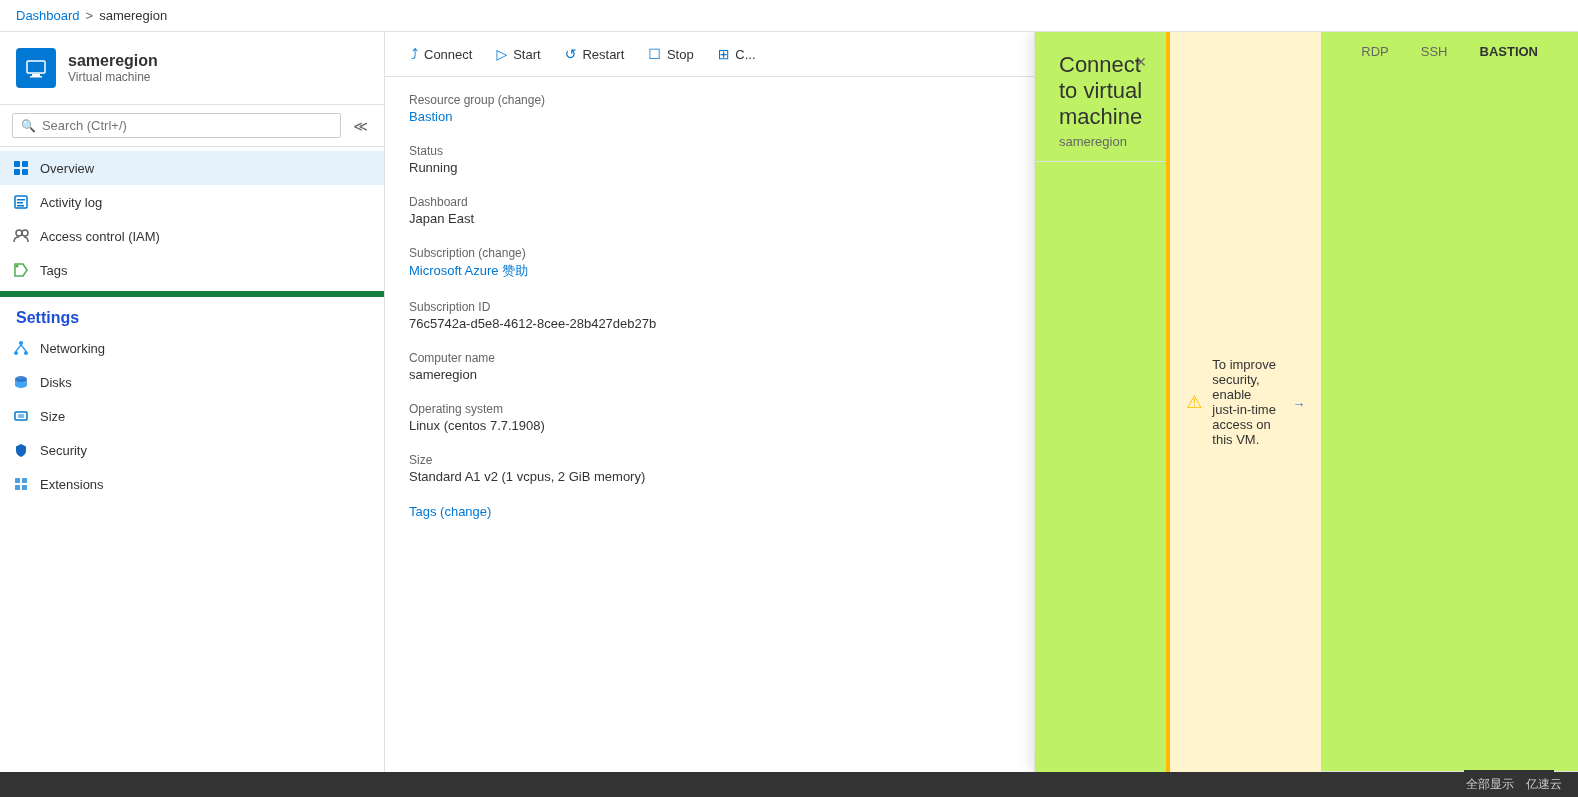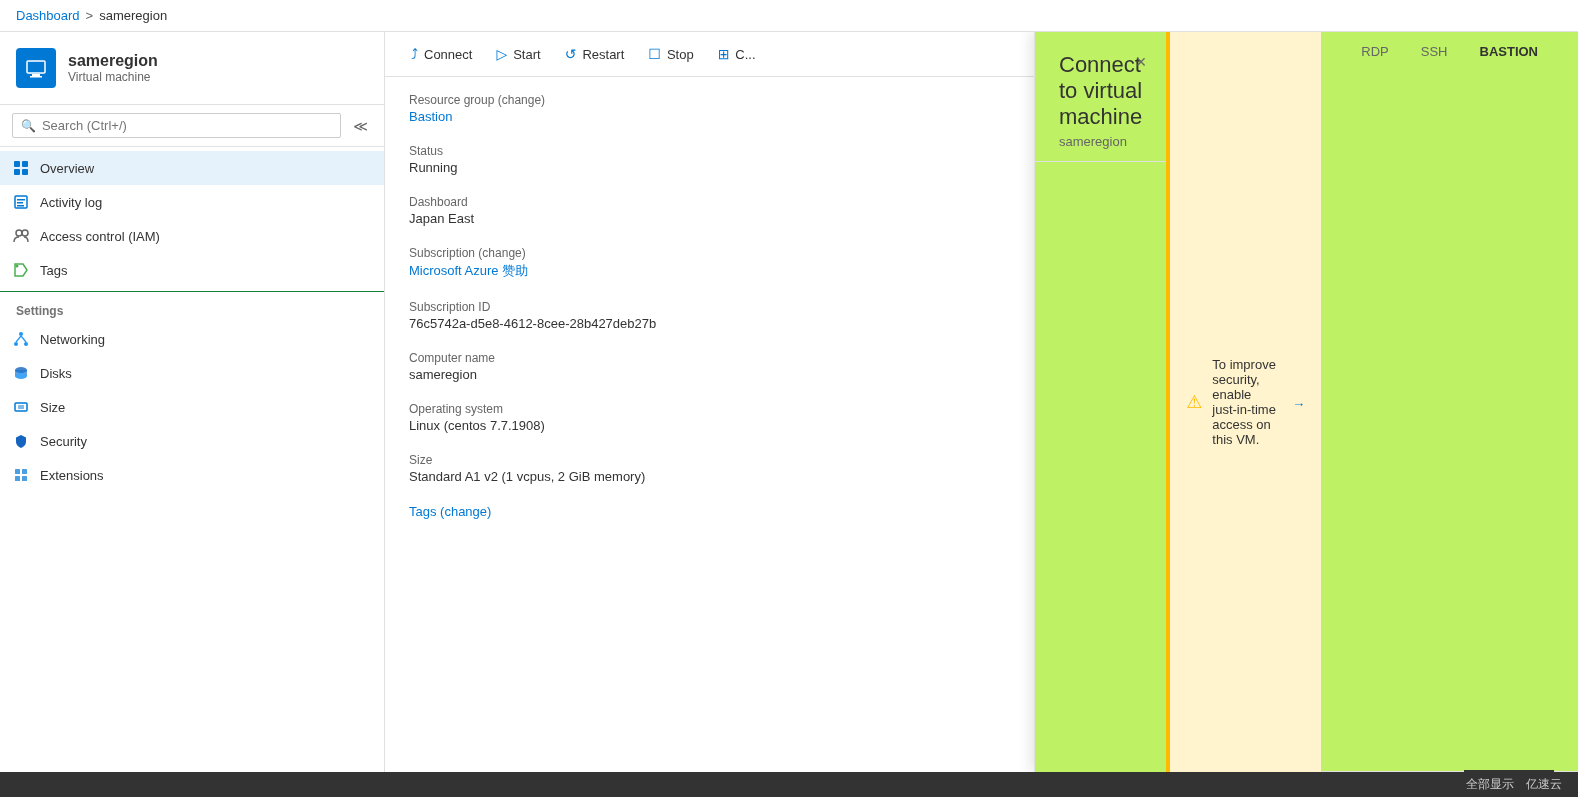--- a/index.html
+++ b/index.html
@@ -112,24 +112,24 @@
       width: 18px;
       height: 18px;
       display: flex;
       align-items: center;
       justify-content: center;
       font-size: 15px;
       flex-shrink: 0;
     }
     .nav-section-label {
       padding: 12px 16px 4px;
-      font-size: 12px;
+      font-size: 16px;
       font-weight: 600;
-      color: #737373;
-      border-top: 1px solid #15803d;
+      color: #1d4ed8;
+      border-top: 6px solid #15803d;
       margin-top: 4px;
     }
 
     
     .content-area {
       flex: 1;
       display: flex;
       flex-direction: column;
       overflow: hidden;
       background: white;

